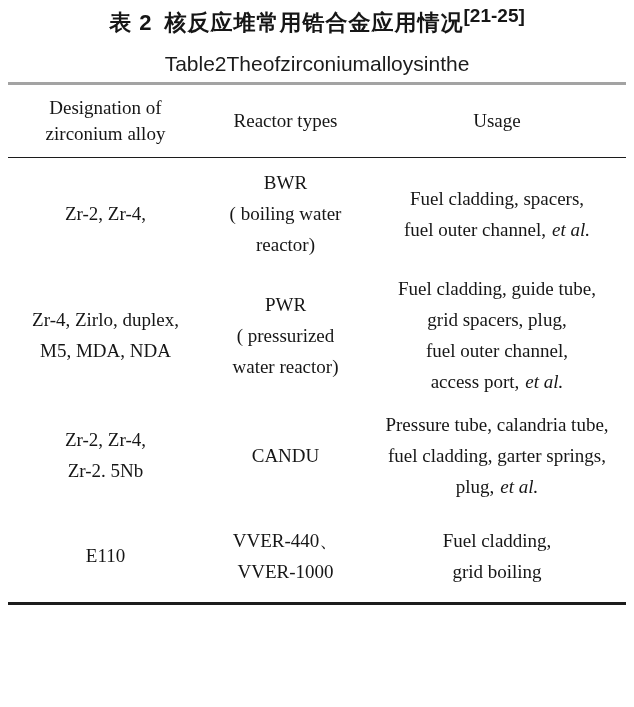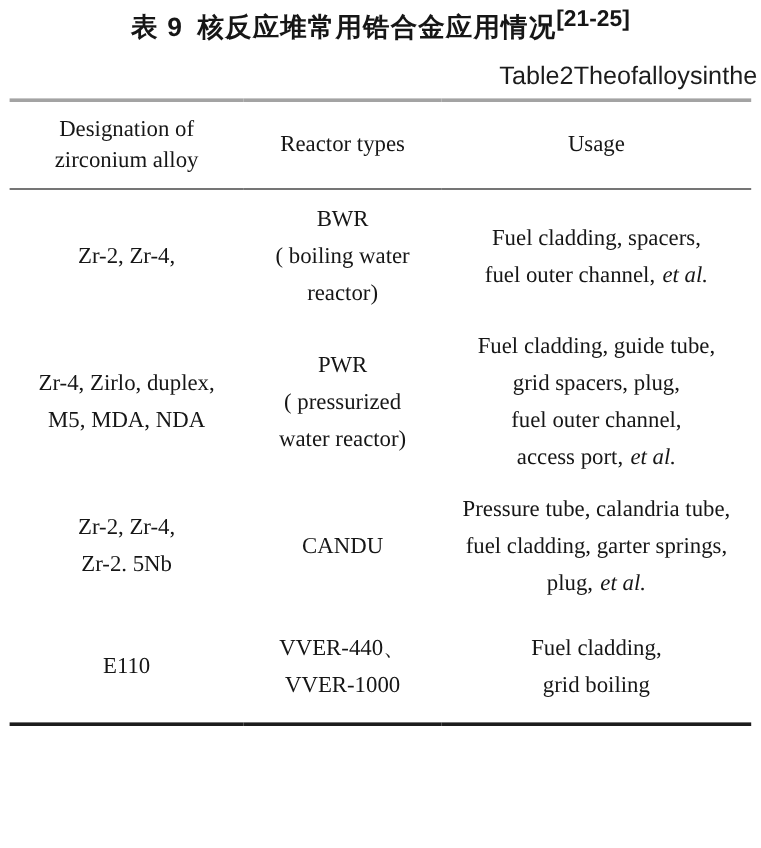--- a/index.html
+++ b/index.html
@@ -32,21 +32,21 @@
     line-height: 0;
     letter-spacing: 0;
   }
   .title-en {
     font-family: "Liberation Sans", sans-serif;
     font-size: 21px;
     color: #1c1c1c;
   }
   .en-line1 {
     display: flex;
-    justify-content: flex-end;
+    justify-content: center;
     padding: 0 3px;
     margin-top: 13px;
     line-height: 26px;
   }
   .en-line2 {
     margin-left: 100px;
     margin-top: 7px;
     line-height: 26px;
   }
   
@@ -82,29 +82,30 @@
   tr.r5 td { height: 62px; }
   .ln { white-space: nowrap; }
   i.etal { font-style: italic; margin-left: 0.32em; }
 </style>
 </head>
 <body>
 
 <div class="page">
 
   <div class="title-zh">
-    <span class="zh-label">表 9</span><span>核反应堆常用锆合金应用情况</span><sup class="ref">[21-25]</sup>
+    <span class="zh-label">表 2</span><span>核反应堆常用锆合金应用情况</span><sup class="ref">[21-25]</sup>
   </div>
 
   <div class="title-en">
     <div class="en-line1">
       <span>Table</span>
       <span>2</span>
       <span>The</span>
       <span>of</span>
+      <span>zirconium</span>
       <span>alloys</span>
       <span>in</span>
       <span>the</span>
     </div>
   </div>
 
   <table class="alloy-table">
     <colgroup>
         <col class="c1">
         <col class="c2">

